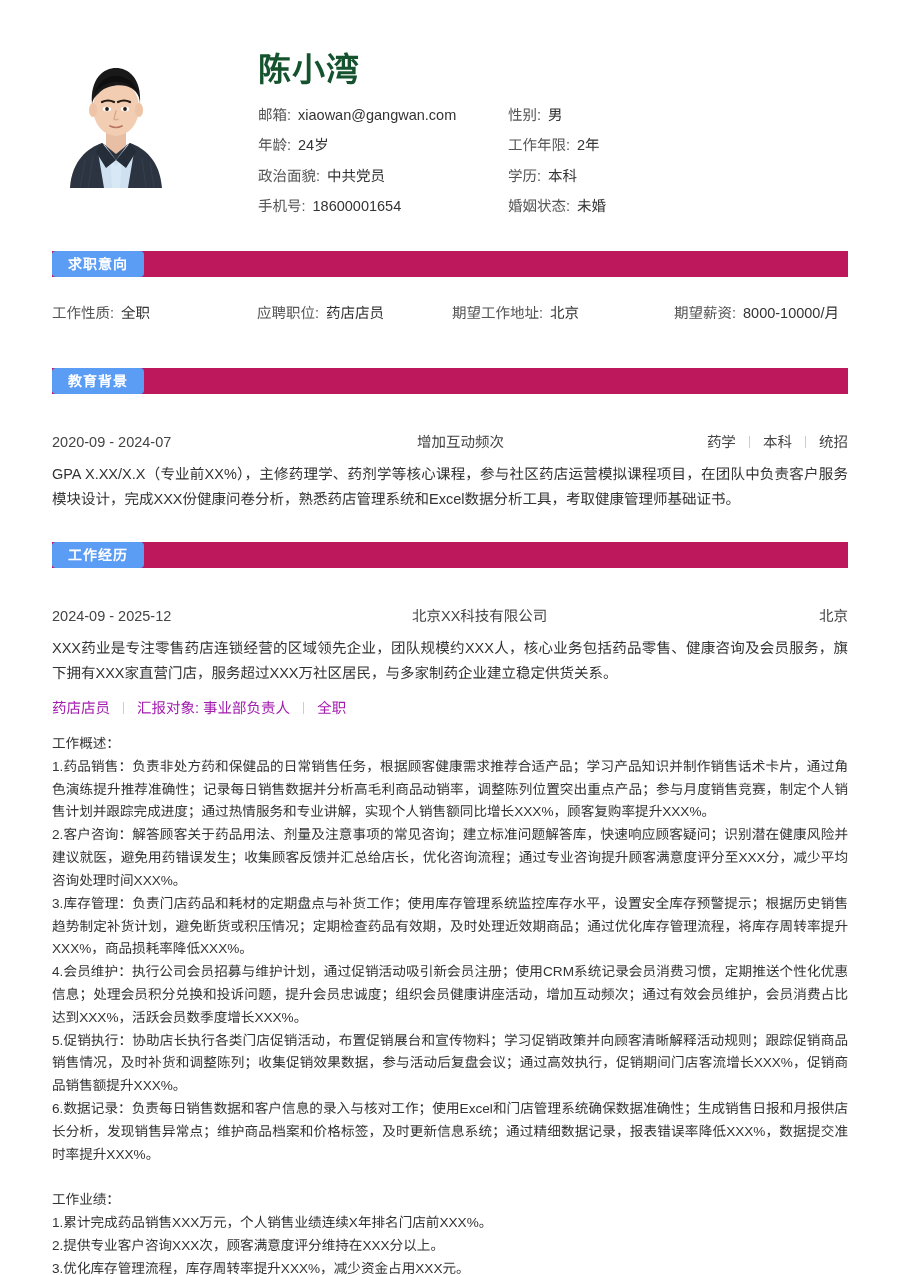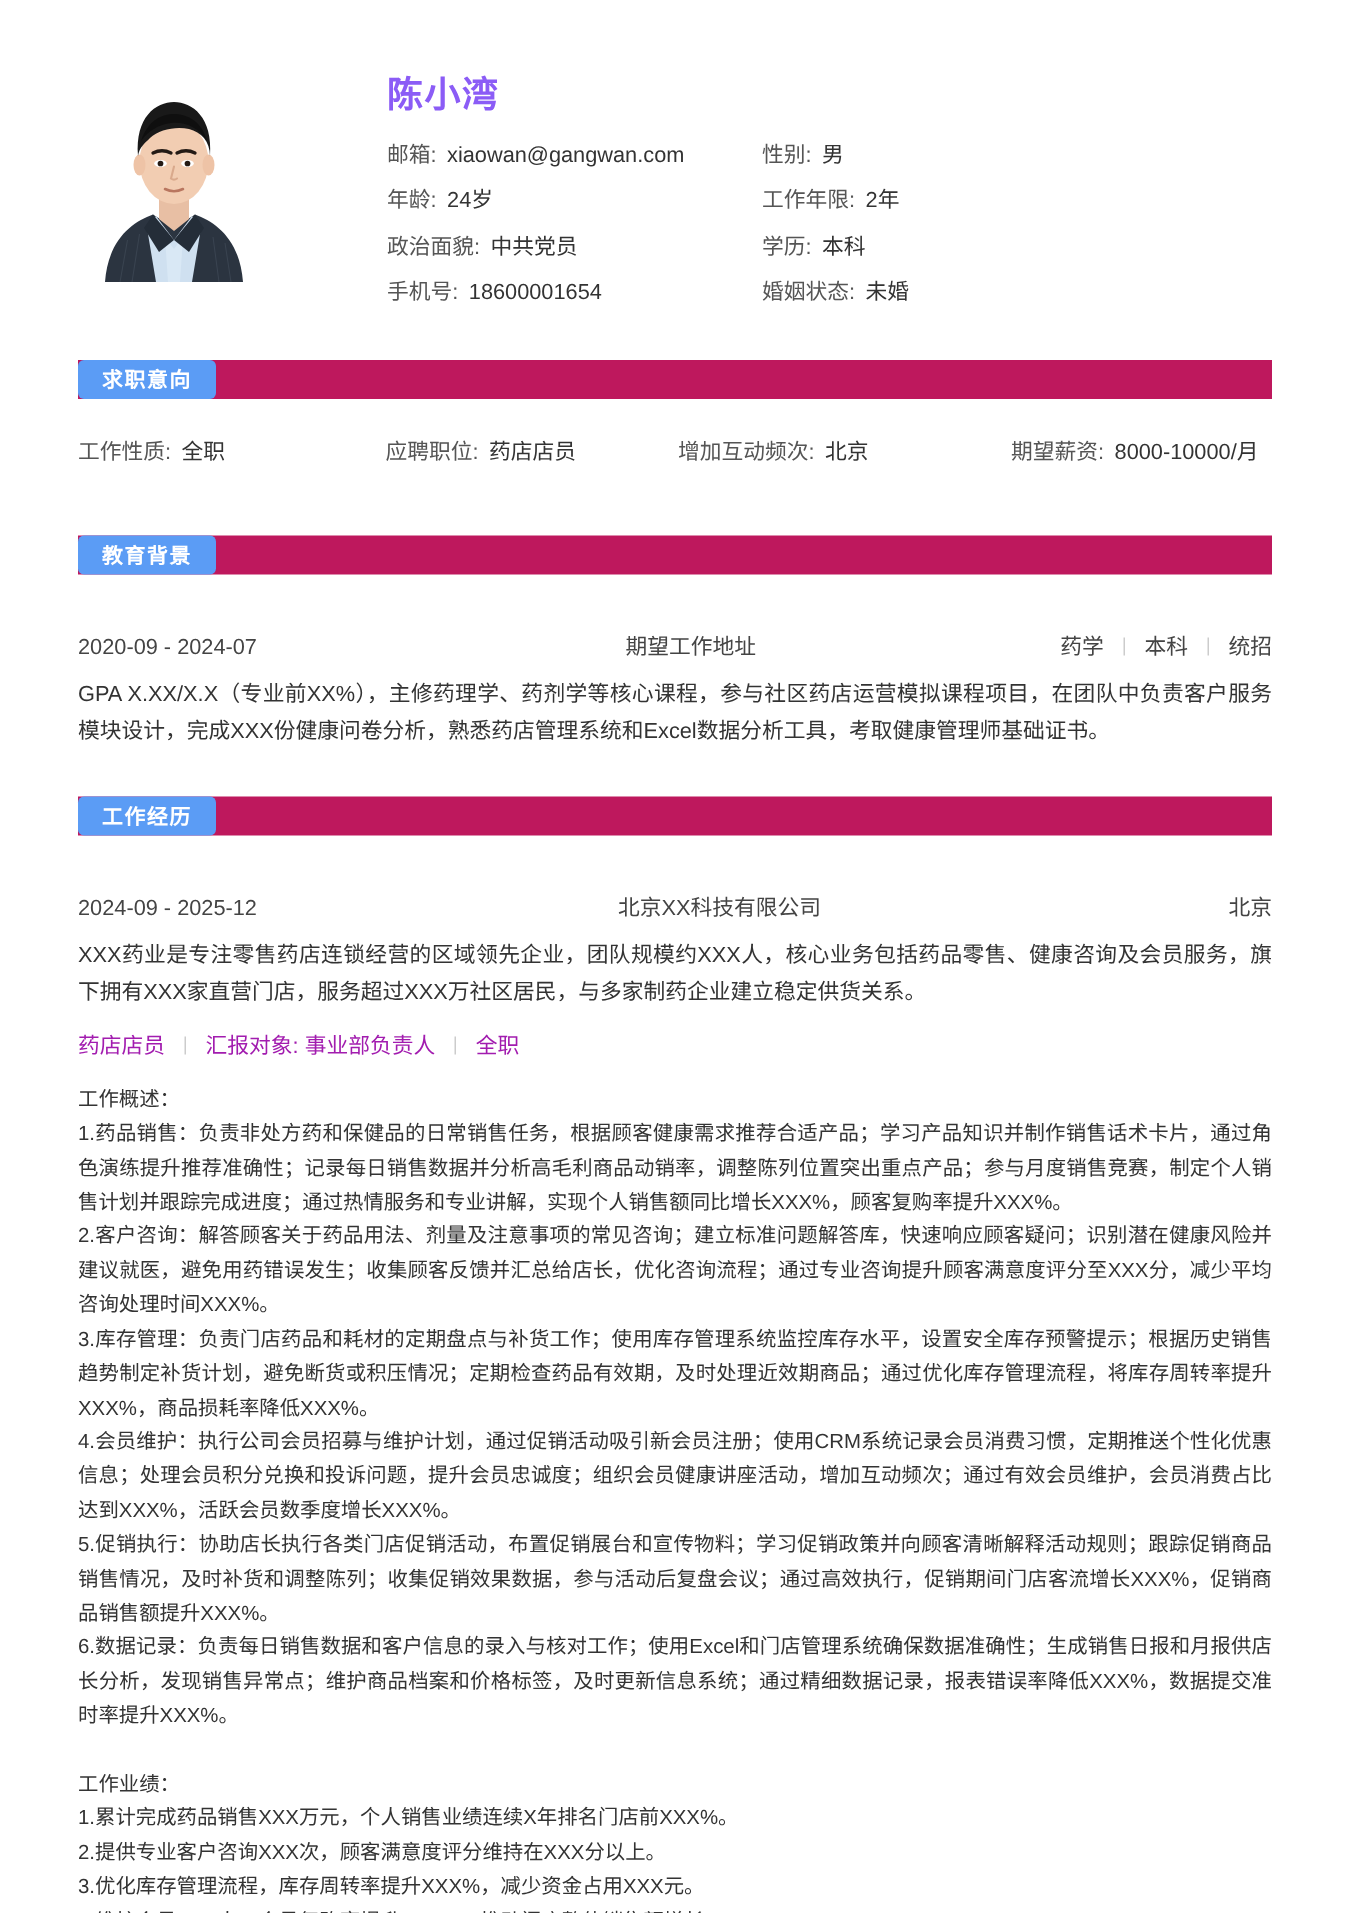--- a/index.html
+++ b/index.html
@@ -34,23 +34,23 @@
     margin-left: 2px;
   }
   .photo-svg { display:block; width:124px; height:140px; }
 
   .header-info {
     flex: 1 1 auto;
     padding-left: 80px;
     padding-top: 2px;
   }
   .name {
-    font-size: 24px;
+    font-size: 33px;
     font-weight: bold;
-    color: #8b5cf6;
+    color: #14532d;
     letter-spacing: 1px;
     margin-bottom: 16px;
     line-height: 1.2;
   }
   .info-grid {
     display: grid;
     grid-template-columns: 250px 1fr;
     row-gap: 11px;
   }
   .info-item {
@@ -244,38 +244,38 @@
 
   <div class="block intent">
     <div class="intent-row">
       <div class="intent-cell">
         <span class="lbl">工作性质:</span><span class="val">全职</span>
       </div>
       <div class="intent-cell">
         <span class="lbl">应聘职位:</span><span class="val">药店店员</span>
       </div>
       <div class="intent-cell">
-        <span class="lbl">增加互动频次:</span><span class="val">北京</span>
+        <span class="lbl">期望工作地址:</span><span class="val">北京</span>
       </div>
       <div class="intent-cell">
         <span class="lbl">期望薪资:</span><span class="val">8000-10000/月</span>
       </div>
     </div>
   </div>
 
   <div class="sec-gap-sm"></div>
 
   <div class="section-bar">
     <div class="section-tag">教育背景</div>
   </div>
 
   <div class="block">
     <div class="entry-head">
       <div class="eh-left">2020-09 - 2024-07</div>
-      <div class="eh-mid edu">期望工作地址</div>
+      <div class="eh-mid edu">增加互动频次</div>
       <div class="eh-right">
         <span>药学</span>
         <span class="pipe"></span>
         <span>本科</span>
         <span class="pipe"></span>
         <span>统招</span>
       </div>
     </div>
     <div class="entry-desc">GPA X.XX/X.X（专业前XX%），主修药理学、药剂学等核心课程，参与社区药店运营模拟课程项目，在团队中负责客户服务模块设计，完成XXX份健康问卷分析，熟悉药店管理系统和Excel数据分析工具，考取健康管理师基础证书。</div>
   </div>

